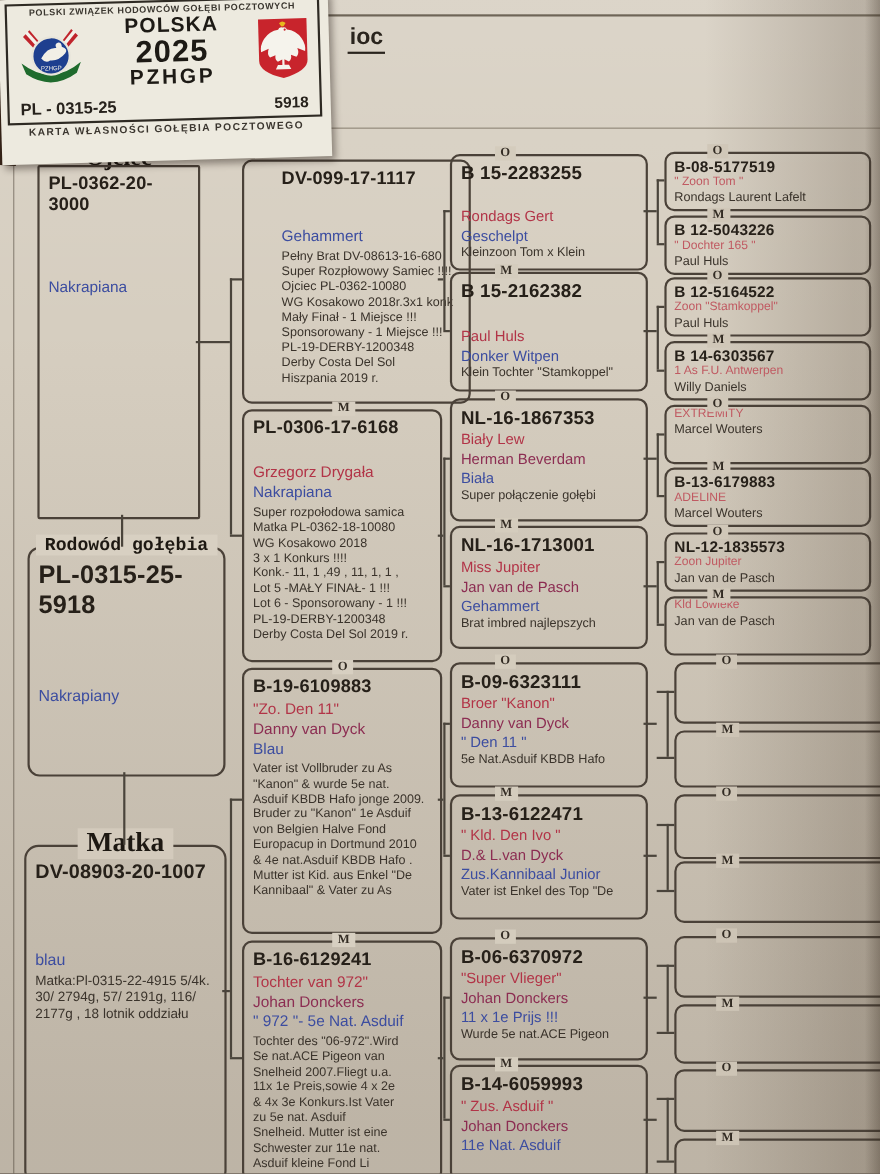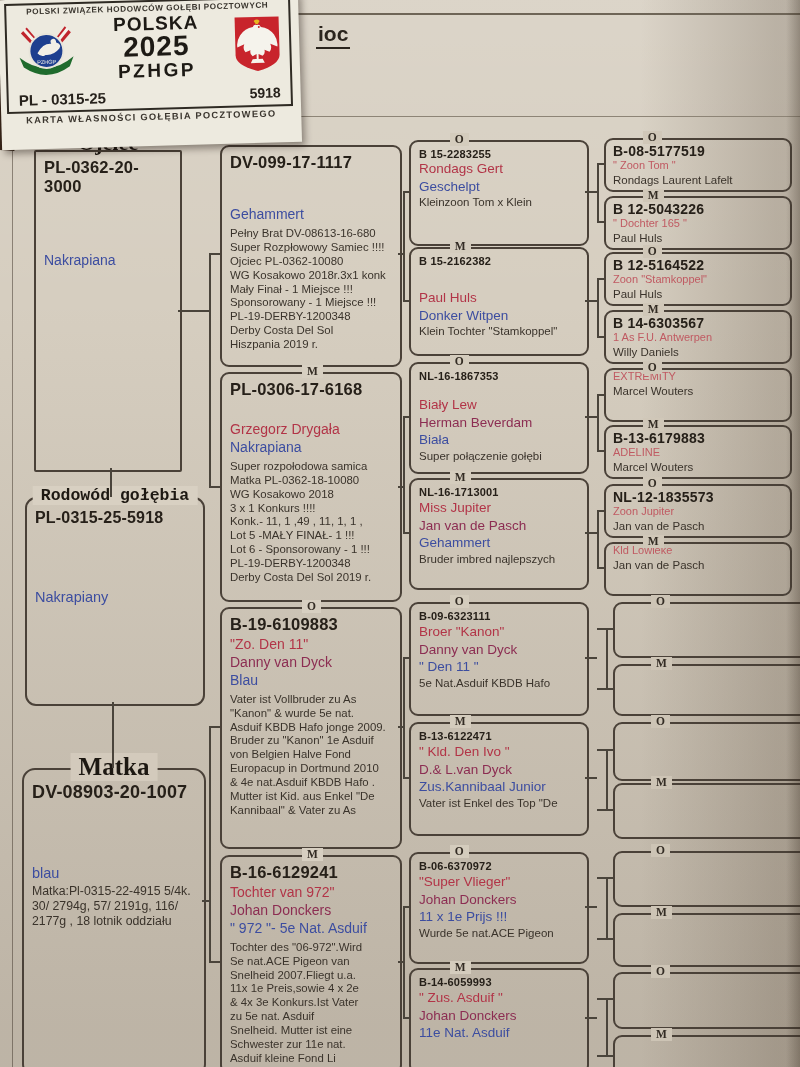--- a/index.html
+++ b/index.html
@@ -41,21 +41,21 @@
   .marker{position:absolute;top:-9px;font-family:"Liberation Serif",serif;font-weight:bold;font-size:11.5px;
     color:#332c24;padding:0 5px;line-height:1.1;}
   .ring{font-weight:bold;color:#262019;padding:6px 8px 0;letter-spacing:.2px;}
   .ln{padding:0 8px;}
   .red{color:#b23447;} .darkred{color:#8c2d52;} .blue{color:#3c4da0;} .ink{color:#3a332b;}
   .notes{padding:3px 8px 0;font-size:11.4px;line-height:1.22;color:#3a332b;}
   .col1-head{position:absolute;font-family:"Liberation Serif",serif;font-weight:bold;color:#1d1812;text-align:center;}
   .boxtitle{position:absolute;top:-13px;left:50%;transform:translateX(-50%);white-space:nowrap;
     font-family:"Liberation Serif",serif;font-weight:bold;color:#1d1812;padding:0 8px;}
   .g2 .ring{font-size:16.5px;} .g2 .ln{font-size:14px;line-height:1.28;}
-  .g3 .ring{font-size:11px;} .g3 .ln{font-size:13.5px;line-height:1.3;} .g3 .ln.ink{font-size:11.5px;}
+  .g3 .ring{font-size:17px;} .g3 .ln{font-size:13.5px;line-height:1.3;} .g3 .ln.ink{font-size:11.5px;}
   .g4 .ring{font-size:14px;padding:3px 7px 0;} .g4 .ln{font-size:11px;line-height:1.25;padding:0 7px;}
   .g4 .ln.red{color:#c05a62;} .g4 .ln.ink{font-size:11.5px;}
   .rshadow{position:absolute;right:0;top:0;width:14px;height:100%;
     background:linear-gradient(to right,rgba(0,0,0,0),rgba(40,28,16,.28));}
 </style>
 </head>
 <body>
 
 <div id="page">
   <div class="corner-dark"></div>
@@ -65,37 +65,37 @@
   <div class="edge-line"></div>
 
   <div class="col1-head" style="left:36px;top:130px;width:144px;font-size:22px;">Ojciec</div>
   <div class="pbox sq" style="left:34px;top:150px;width:144px;height:318px;">
     <div class="ring" style="font-size:16.5px;">PL-0362-20-3000</div>
     <div class="ln blue" style="font-size:14px;margin-top:56px;">Nakrapiana</div>
   </div>
 
   <div class="pbox" style="left:25px;top:497px;width:176px;height:205px;border-radius:11px;">
     <div class="boxtitle" style="font-size:16.5px;background:#d8d0c2;font-family:Liberation Mono, monospace;">Rodowód gołębia</div>
-    <div class="ring" style="font-size:16px;padding-top:10px;">PL-0315-25-5918</div>
+    <div class="ring" style="font-size:23px;padding-top:10px;">PL-0315-25-5918</div>
     <div class="ln blue" style="font-size:14.5px;margin-top:62px;">Nakrapiany</div>
   </div>
 
   <div class="pbox" style="left:22px;top:768px;width:180px;height:305px;border-radius:13px;">
     <div class="boxtitle" style="font-size:25px;background:#d3cabc;top:-17px;text-align:right;">Matka</div>
     <div class="ring" style="font-size:18px;padding-top:12px;">DV-08903-20-1007</div>
     <div class="ln blue" style="font-size:14.5px;margin-top:62px;">blau</div>
     <div class="notes" id="mother-notes" style="font-size:12.3px;">
         <div>Matka:Pl-0315-22-4915  5/4k.</div>
         <div>30/ 2794g, 57/ 2191g, 116/</div>
         <div>2177g , 18 lotnik oddziału</div>
       </div>
   </div>
 
   <div id="gen-root">
-      <div class="pbox g2" style="left: 220px; top: 145px; width: 178px; height: 218px;">
+      <div class="pbox g2" style="left: 220px; top: 145px; width: 178px; height: 218px; padding-left: 26px;">
         <div class="ring">DV-099-17-1117</div>
         <div class="ln blue" style="margin-top: 34px;">Gehammert</div>
         <div class="notes">
           <div>Pełny Brat DV-08613-16-680</div>
           <div>Super Rozpłowowy Samiec !!!!</div>
           <div>Ojciec  PL-0362-10080</div>
           <div>WG Kosakowo 2018r.3x1 konk</div>
           <div>Mały Finał - 1 Miejsce !!!</div>
           <div>Sponsorowany - 1 Miejsce !!!</div>
           <div>PL-19-DERBY-1200348</div>
@@ -152,46 +152,46 @@
           <div>&amp; 4x 3e Konkurs.Ist Vater</div>
           <div>zu 5e nat. Asduif</div>
           <div>Snelheid. Mutter ist eine</div>
           <div>Schwester zur 11e nat.</div>
           <div>Asduif kleine Fond Li</div>
         </div>
       </div>
       <div class="pbox g3" style="left: 409px; top: 140px; width: 176px; height: 102px;">
         <span class="marker" style="left: 22%; background: rgb(212, 204, 189);">O</span>
         <div class="ring">B 15-2283255</div>
-        <div class="ln red" style="">Rondags Gert</div>
+        <div class="ln red" style="margin-top: 20px;">Rondags Gert</div>
         <div class="ln blue">Geschelpt</div>
         <div class="ln ink">Kleinzoon Tom x Klein</div>
       </div>
       <div class="pbox g3" style="left: 409px; top: 247px; width: 176px; height: 105px;">
         <span class="marker" style="left: 22%; background: rgb(212, 204, 189);">M</span>
         <div class="ring">B 15-2162382</div>
         <div class="ln red" style="margin-top: 22px;">Paul Huls</div>
         <div class="ln blue">Donker Witpen</div>
         <div class="ln ink">Klein Tochter  "Stamkoppel"</div>
       </div>
       <div class="pbox g3" style="left: 409px; top: 362px; width: 176px; height: 108px;">
         <span class="marker" style="left: 22%; background: rgb(212, 204, 189);">O</span>
         <div class="ring">NL-16-1867353</div>
-        <div class="ln red" style="margin-top: 14px;">Biały Lew</div>
+        <div class="ln red" style="margin-top: 1px;">Biały Lew</div>
         <div class="ln darkred">Herman Beverdam</div>
         <div class="ln blue">Biała</div>
         <div class="ln ink">Super połączenie gołębi</div>
       </div>
       <div class="pbox g3" style="left: 409px; top: 478px; width: 176px; height: 108px;">
         <span class="marker" style="left: 22%; background: rgb(212, 204, 189);">M</span>
         <div class="ring">NL-16-1713001</div>
         <div class="ln red" style="margin-top: 1px;">Miss Jupiter</div>
         <div class="ln darkred">Jan van de Pasch</div>
         <div class="ln blue">Gehammert</div>
-        <div class="ln ink">Bruder imbred najlepszych</div>
+        <div class="ln ink">Brat imbred najlepszych</div>
       </div>
       <div class="pbox g3" style="left: 409px; top: 602px; width: 176px; height: 110px;">
         <span class="marker" style="left: 22%; background: rgb(212, 204, 189);">O</span>
         <div class="ring">B-09-6323111</div>
         <div class="ln red" style="margin-top: 1px;">Broer "Kanon"</div>
         <div class="ln darkred">Danny van Dyck</div>
         <div class="ln blue">" Den 11 "</div>
         <div class="ln ink">5e Nat.Asduif KBDB Hafo</div>
       </div>
       <div class="pbox g3" style="left: 409px; top: 722px; width: 176px; height: 110px;">

